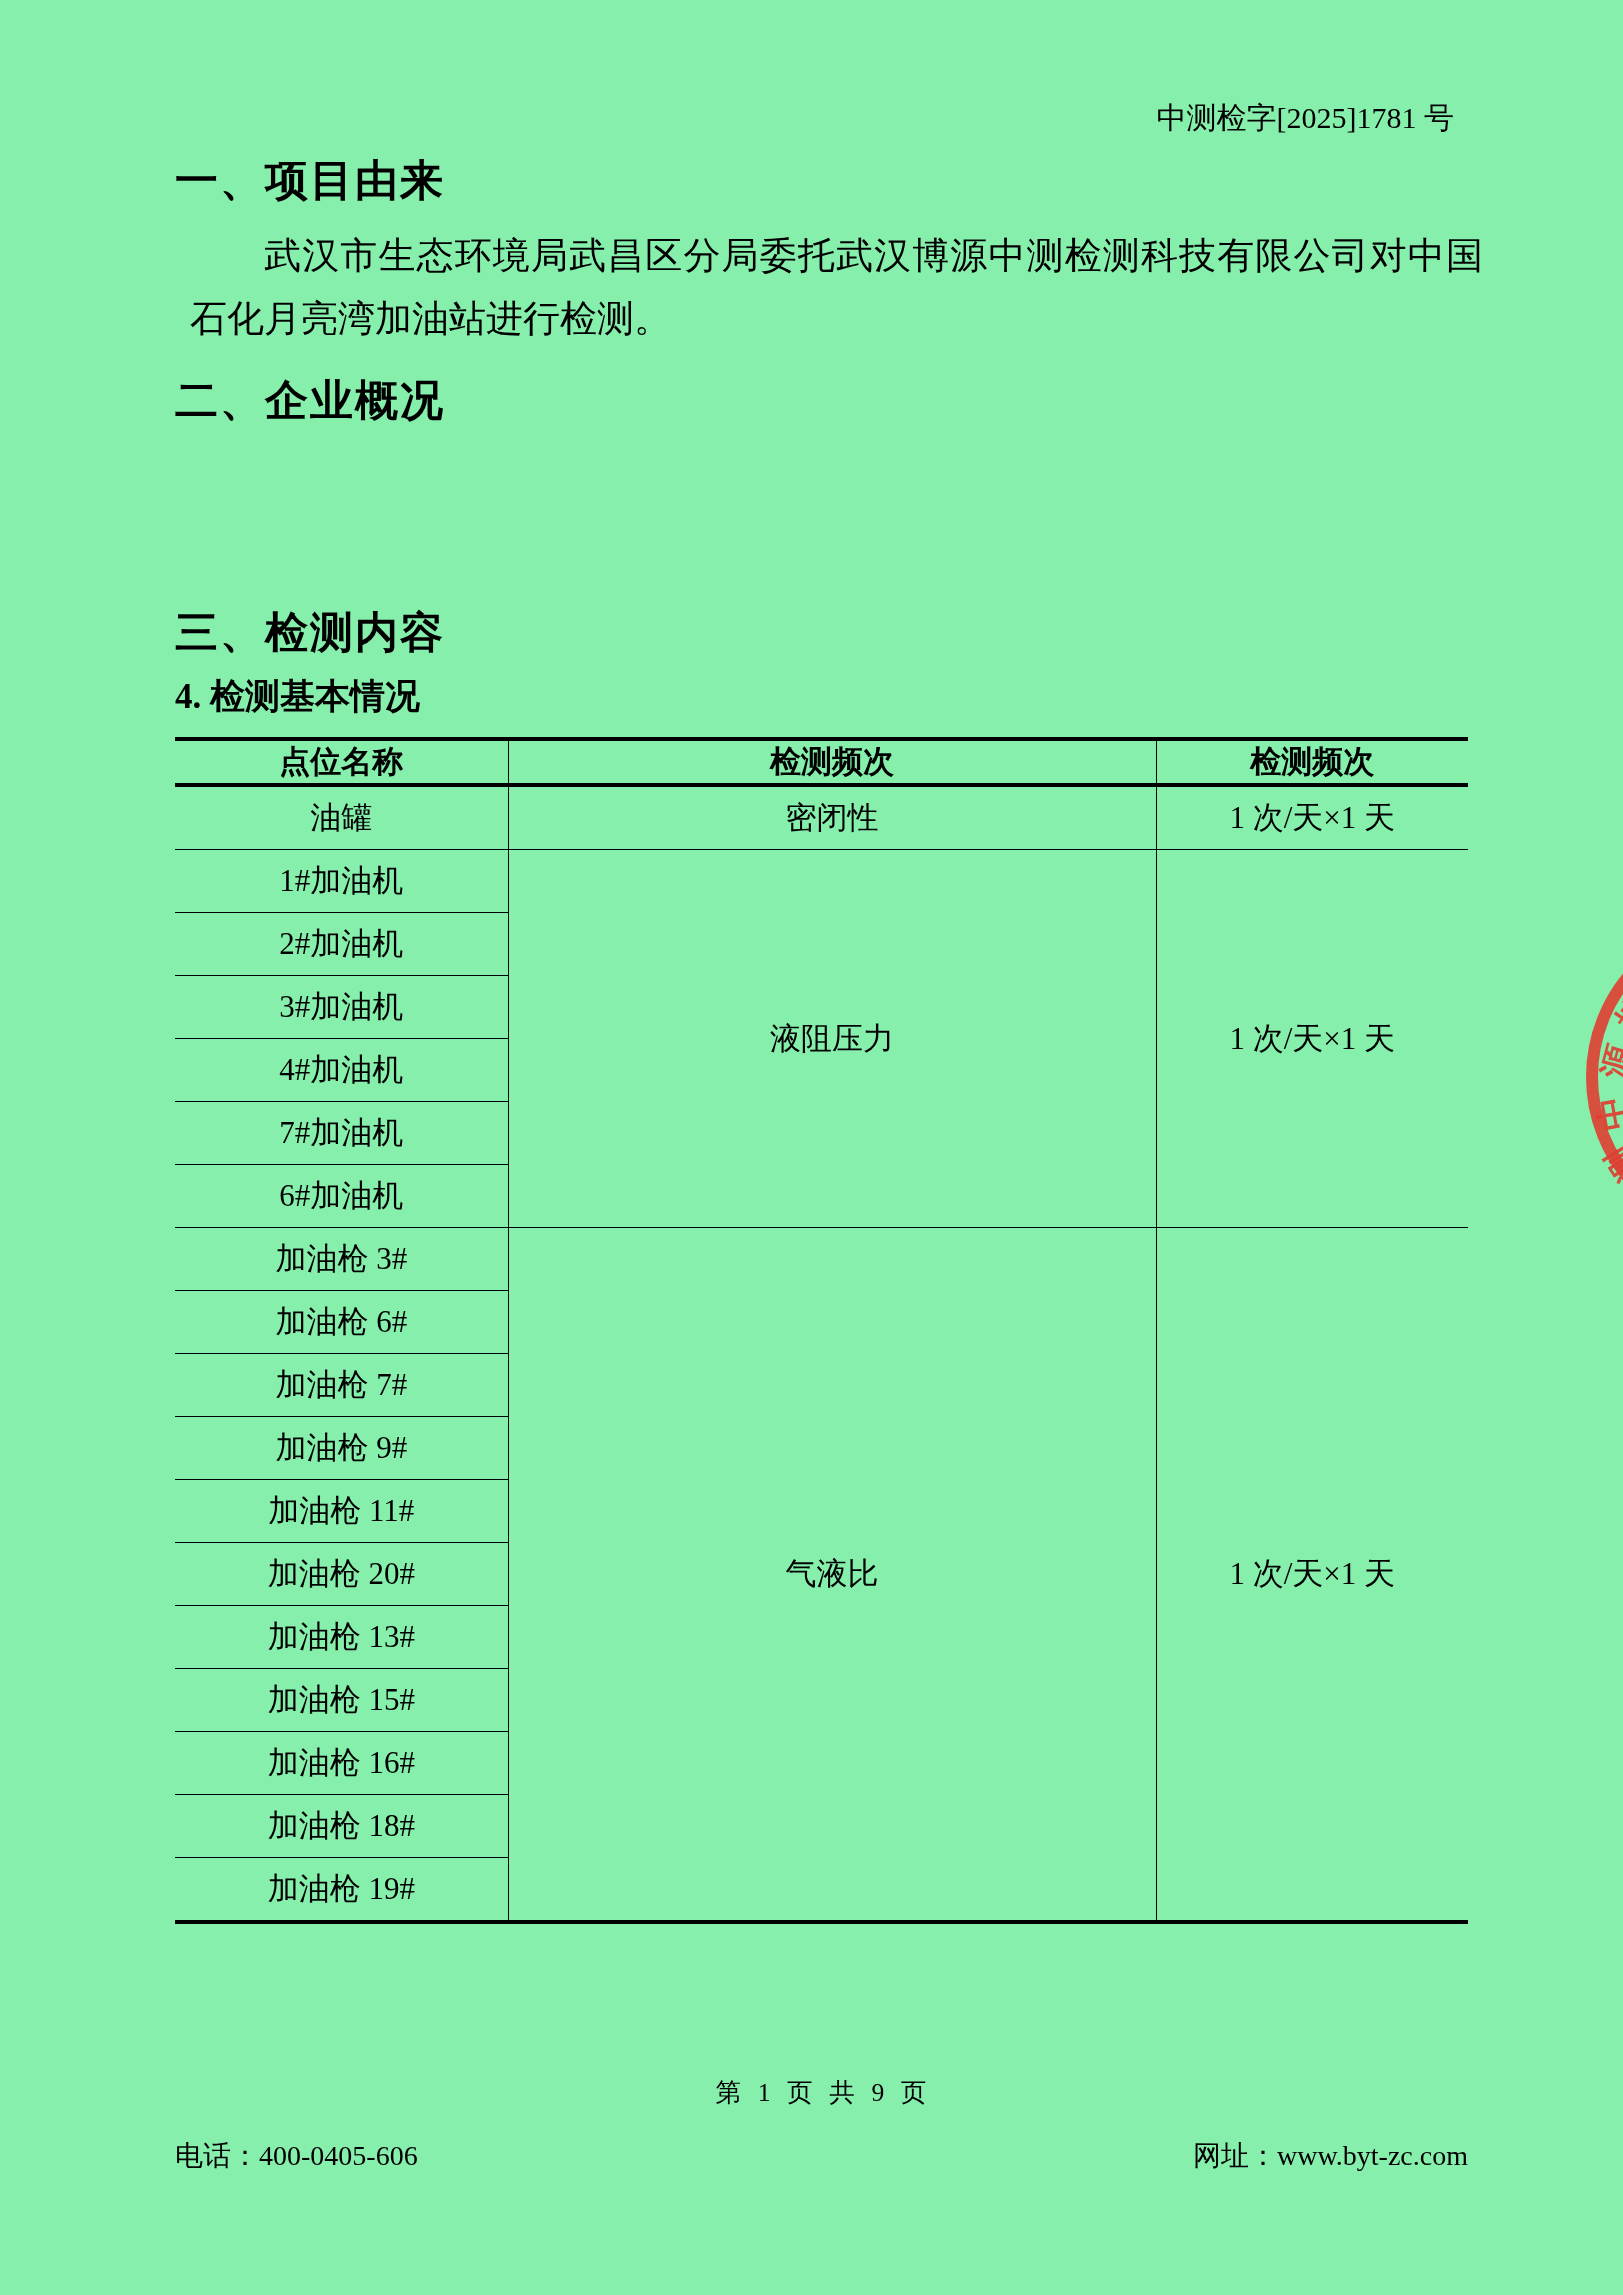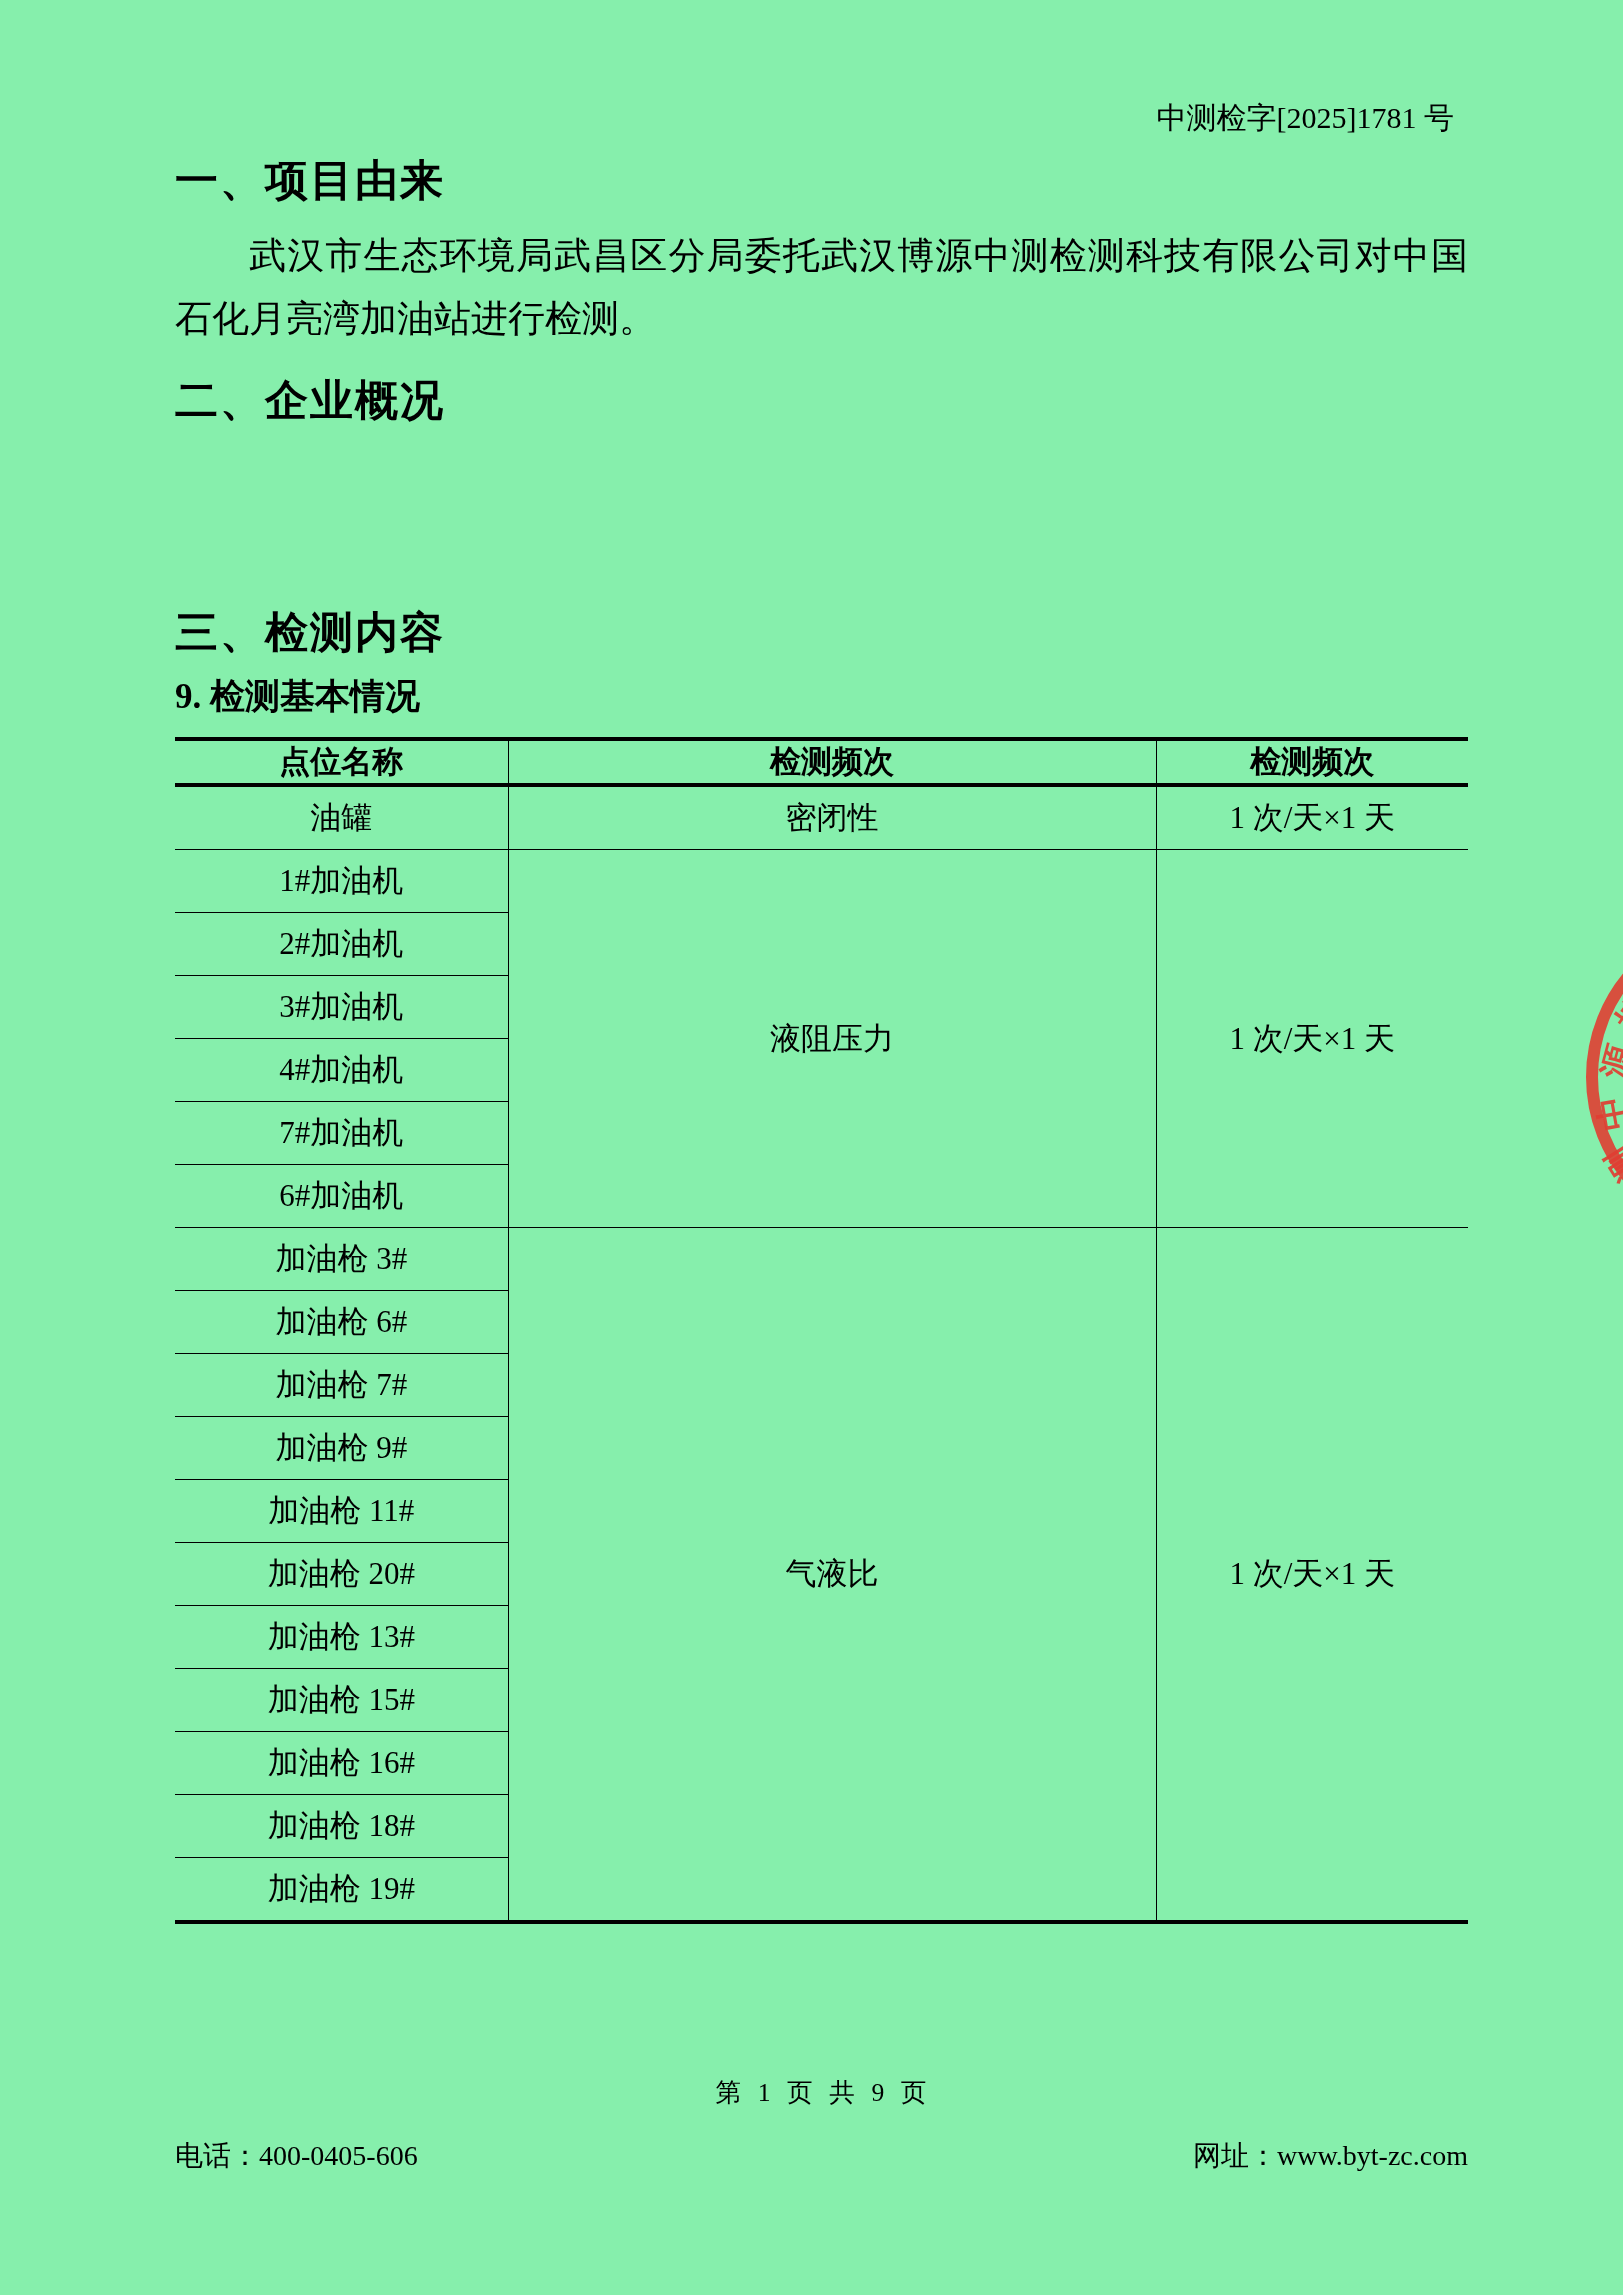--- a/index.html
+++ b/index.html
@@ -36,21 +36,21 @@
     position: absolute;
     left: 175px;
     top: 678px;
     font-size: 35px;
     font-weight: bold;
     line-height: 1.1;
     white-space: nowrap;
   }
   .intro-paragraph {
     position: absolute;
-    left: 175px;
+    left: 190px;
     top: 224px;
     width: 1293px;
     font-size: 37px;
     line-height: 63px;
     text-indent: 2em;
     text-align: justify;
   }
   table { border-collapse: collapse; table-layout: fixed; }
   td, th { padding: 0; text-align: center; vertical-align: middle; }
 
@@ -138,21 +138,21 @@
 
   <div class="section-heading heading-1">一、项目由来</div>
 
   <div class="intro-paragraph">武汉市生态环境局武昌区分局委托武汉博源中测检测科技有限公司对中国石化月亮湾加油站进行检测。</div>
 
   <div class="section-heading heading-2">二、企业概况</div>
 
 
   <div class="section-heading heading-3">三、检测内容</div>
 
-  <div class="sub-heading">9. 检测基本情况</div>
+  <div class="sub-heading">4. 检测基本情况</div>
 
   <table class="main-table">
     <colgroup>
         <col style="width:333px">
         <col style="width:648px">
         <col>
       </colgroup>
     <tbody>
         <tr>
       <th>点位名称</th>

